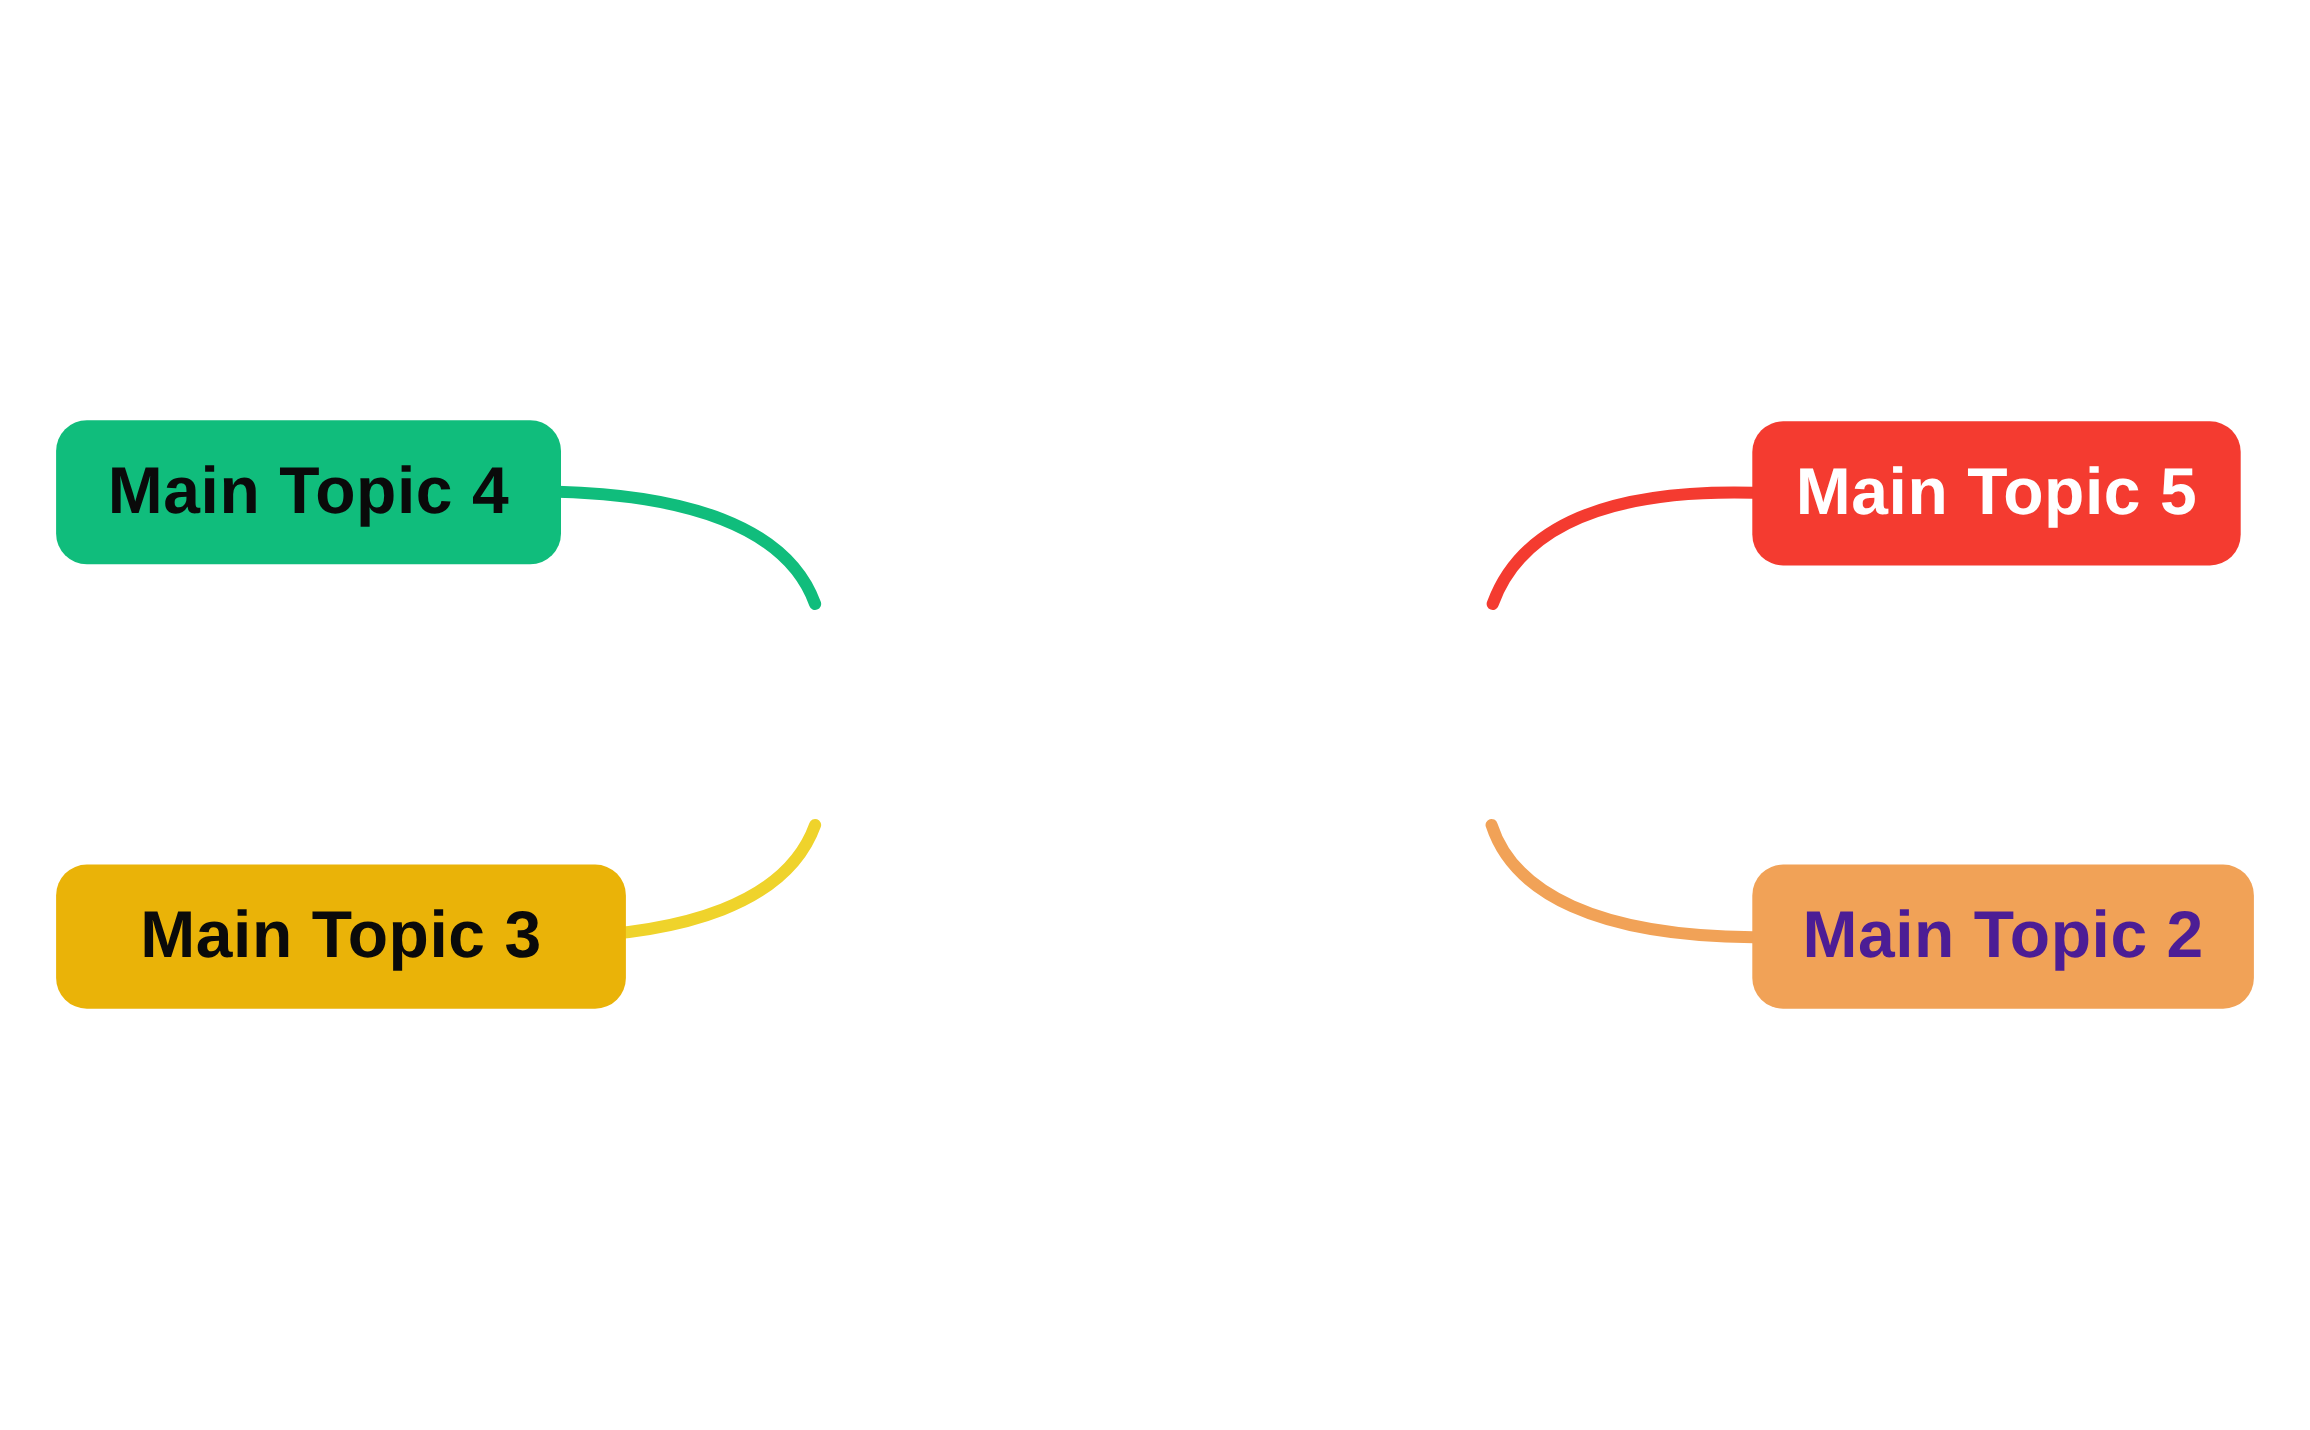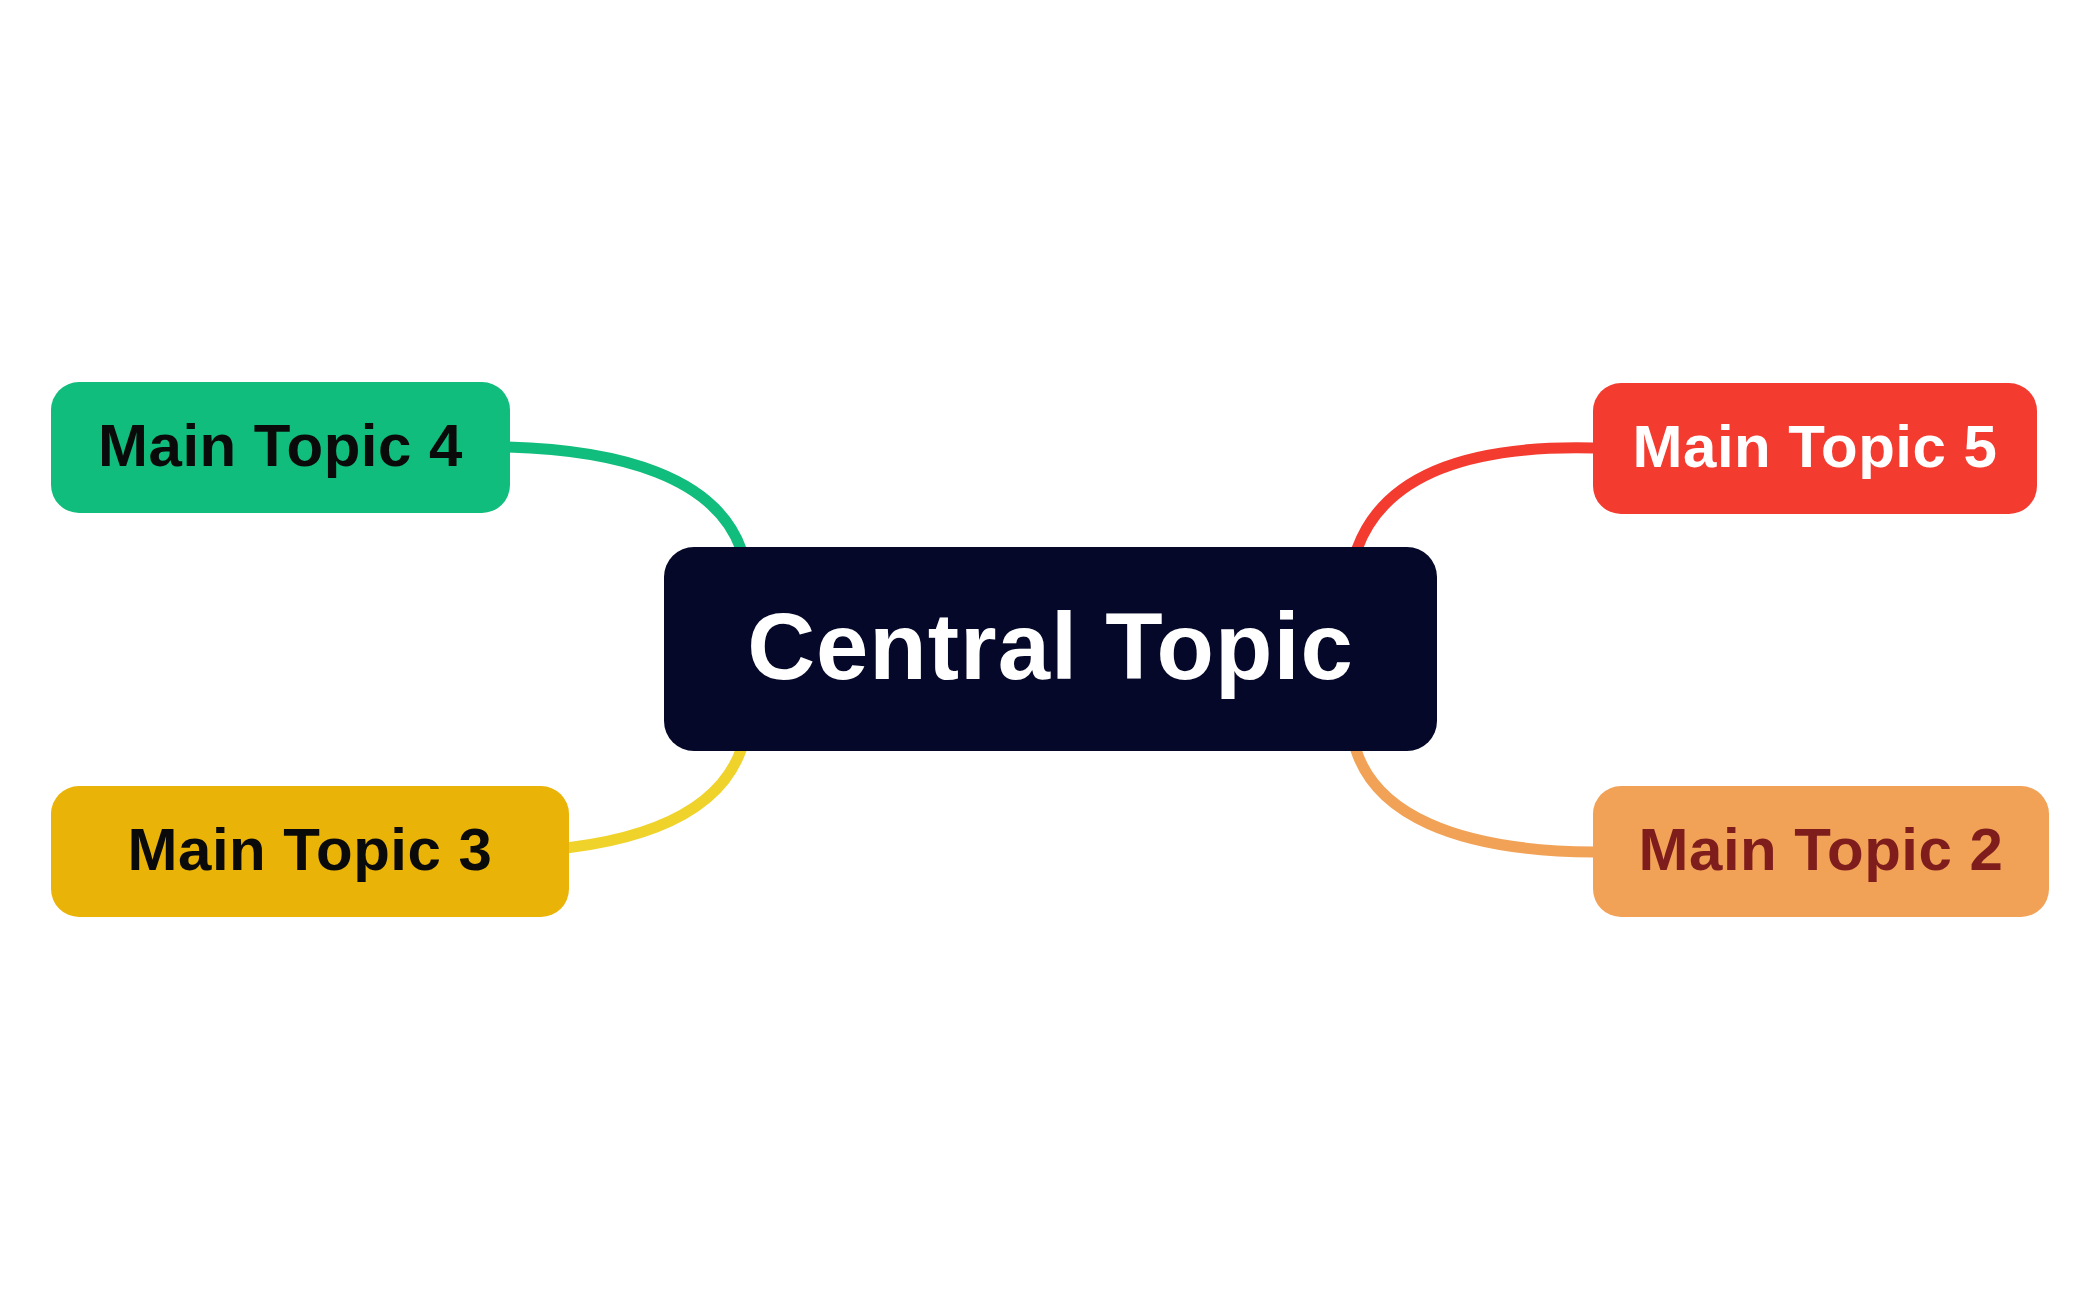--- a/index.html
+++ b/index.html
@@ -49,29 +49,26 @@
 
 <div class="canvas" style="width: 2100px; height: 1300px; background: rgb(255, 255, 255);">
 
   <svg class="connector-layer" viewBox="0 0 2100 1300" width="2100" height="1300" xmlns="http://www.w3.org/2000/svg">
     <path d="M 1357 549 C 1385 472, 1475 445, 1594 448" stroke="#f43b30" stroke-width="11"></path>
     <path d="M 1356 750 C 1376 812, 1452 851, 1594 852" stroke="#f1a257" stroke-width="11"></path>
     <path d="M 507 852 C 620 849, 715 822, 741 750" stroke="#efd32b" stroke-width="11"></path>
     <path d="M 507 447 C 620 450, 715 477, 741 549" stroke="#10bd7c" stroke-width="11"></path>
   </svg>
 
-  <div class="node central" style="left: 664px; top: 547px; width: 773px; height: 204px; background: rgb(5, 8, 41); color: rgb(255, 255, 255); border-radius: 30px; font-size: 94px;">
-    <span class="label">Central Topic</span>
-  </div>
 
   <div class="node topic" style="left: 1593px; top: 383px; width: 444px; height: 131px; background: rgb(244, 59, 48); color: rgb(255, 255, 255); border-radius: 28px; font-size: 60px;">
     <span class="label">Main Topic 5</span>
   </div>
 
-  <div class="node topic" style="left: 1593px; top: 786px; width: 456px; height: 131px; background: rgb(241, 162, 87); color: #7f1d1d; border-radius: 28px; font-size: 60px;">
+  <div class="node topic" style="left: 1593px; top: 786px; width: 456px; height: 131px; background: rgb(241, 162, 87); color: #4c1d95; border-radius: 28px; font-size: 60px;">
     <span class="label">Main Topic 2</span>
   </div>
 
   <div class="node topic" style="left: 51px; top: 786px; width: 518px; height: 131px; background: #eab308; color: rgb(10, 10, 10); border-radius: 28px; font-size: 60px;">
     <span class="label">Main Topic 3</span>
   </div>
 
   <div class="node topic" style="left: 51px; top: 382px; width: 459px; height: 131px; background: rgb(16, 189, 124); color: rgb(10, 10, 10); border-radius: 28px; font-size: 60px;">
     <span class="label">Main Topic 4</span>
   </div>

